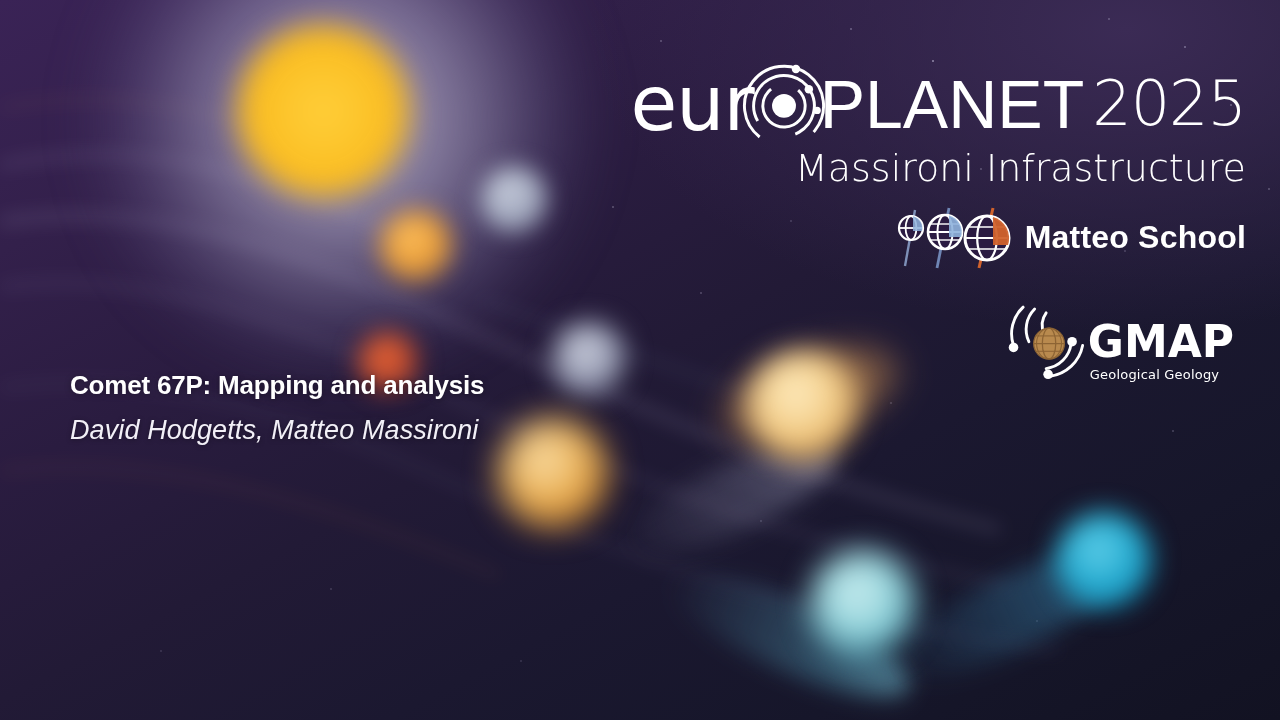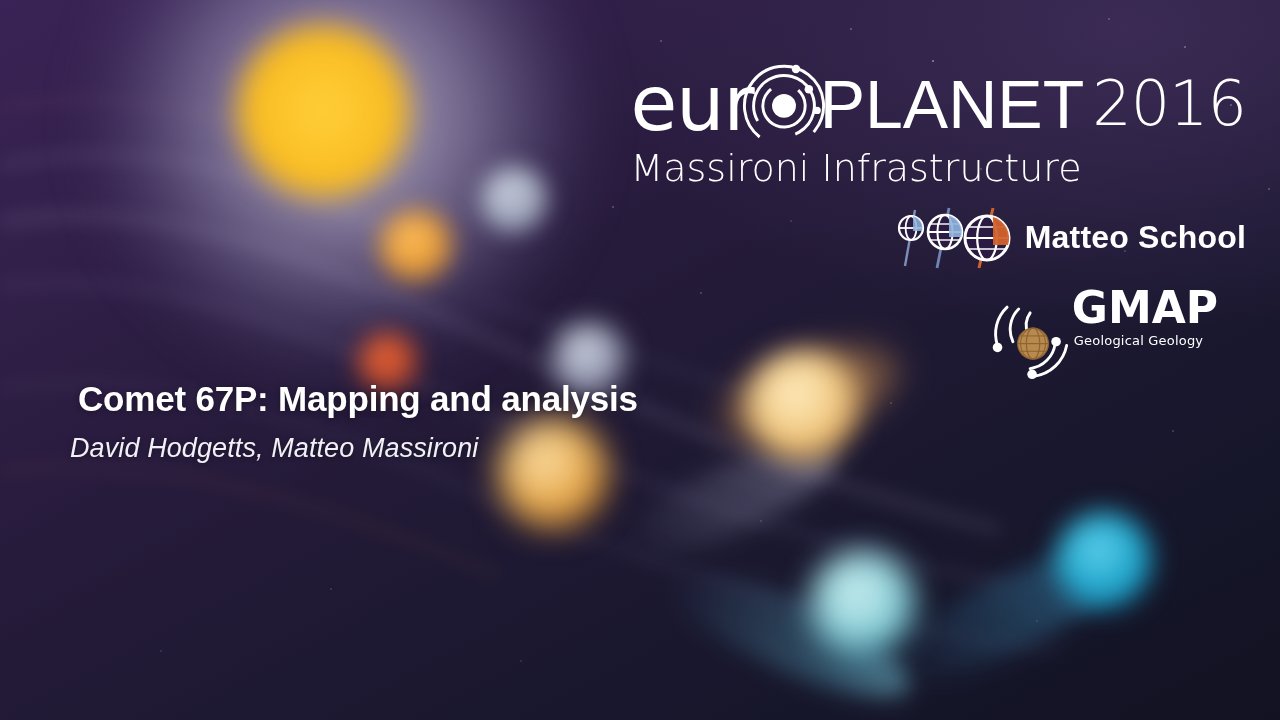--- a/index.html
+++ b/index.html
@@ -178,23 +178,23 @@
     color: #ffffff;
     font-size: 32px;
     font-weight: 700;
     line-height: 1.04;
     letter-spacing: .2px;
   }
 
   
   .gmap {
     display: flex;
-    align-items: flex-start;
+    align-items: flex-end;
     margin-top: 16px;
-    margin-right: 28px;
+    margin-right: 12px;
   }
   .gm-orb { width: 96px; height: 96px; margin-right: -6px; }
   .gm-text { display: flex; flex-direction: column; margin-left: -4px; }
   .gm-title {
     color: #ffffff;
     font-size: 44px;
     font-weight: 700;
     line-height: 1;
     letter-spacing: 0px;
     font-family: "DejaVu Sans", sans-serif;
@@ -211,25 +211,25 @@
 
   
   .title-block {
     position: absolute;
     left: 70px;
     top: 370px;
     max-width: 760px;
   }
   .slide-title {
     color: #ffffff;
-    font-size: 35px;
+    font-size: 26px;
     font-weight: 700;
     letter-spacing: -.2px;
     line-height: 1.18;
-    margin: 8px;
+    margin: 0;
     text-shadow: 0 1px 6px rgba(0,0,0,.35);
   }
   .slide-authors {
     color: #f2f0f7;
     font-size: 27px;
     font-style: italic;
     font-weight: 400;
     margin: 14px 0 0 0;
     letter-spacing: .1px;
     text-shadow: 0 1px 5px rgba(0,0,0,.35);
@@ -287,36 +287,36 @@
   <div class="p-saturn-ring"></div>
   <div class="planet p-saturn"></div>
   <div class="trail t-uranus"></div>
   <div class="planet p-uranus"></div>
   <div class="trail t-neptune"></div>
   <div class="planet p-neptune"></div>
 
   <div class="logo-stack">
 
     <div class="europlanet">
-      <div style="display:flex;flex-direction:column;align-items:flex-start;">
+      <div style="display:flex;flex-direction:column;align-items:flex-end;">
         <div class="ep-row1">
           <span class="ep-eur">eur</span>
           <span class="ep-orb">
             <svg viewBox="0 0 100 100" aria-hidden="true">
               <circle cx="50" cy="52" r="13" fill="#ffffff"></circle>
               <circle cx="50" cy="52" r="23" fill="none" stroke="#ffffff" stroke-width="3.2" stroke-dasharray="112 33" transform="rotate(-48 50 52)"></circle>
               <circle cx="50" cy="52" r="33" fill="none" stroke="#ffffff" stroke-width="3.2" stroke-dasharray="160 48" transform="rotate(150 50 52)"></circle>
               <circle cx="50" cy="52" r="43" fill="none" stroke="#ffffff" stroke-width="3.2" stroke-dasharray="205 65" transform="rotate(128 50 52)"></circle>
               <circle cx="77" cy="34" r="4.6" fill="#ffffff"></circle>
               <circle cx="86" cy="57" r="4.0" fill="#ffffff"></circle>
               <circle cx="63" cy="12" r="4.6" fill="#ffffff"></circle>
             </svg>
           </span>
           <span class="ep-planet">PLANET</span>
-          <span class="ep-year">2016</span>
+          <span class="ep-year">2025</span>
         </div>
         <div class="ep-sub">Massironi Infrastructure</div>
       </div>
     </div>
 
     <div class="winter">
       <span class="ws-globes">
         <svg viewBox="0 0 118 64" aria-hidden="true">
           <g stroke="#ffffff" fill="none" stroke-width="2">
             <line x1="18" y1="4" x2="8" y2="60" stroke="#7e90b8" stroke-width="2.4"></line>

